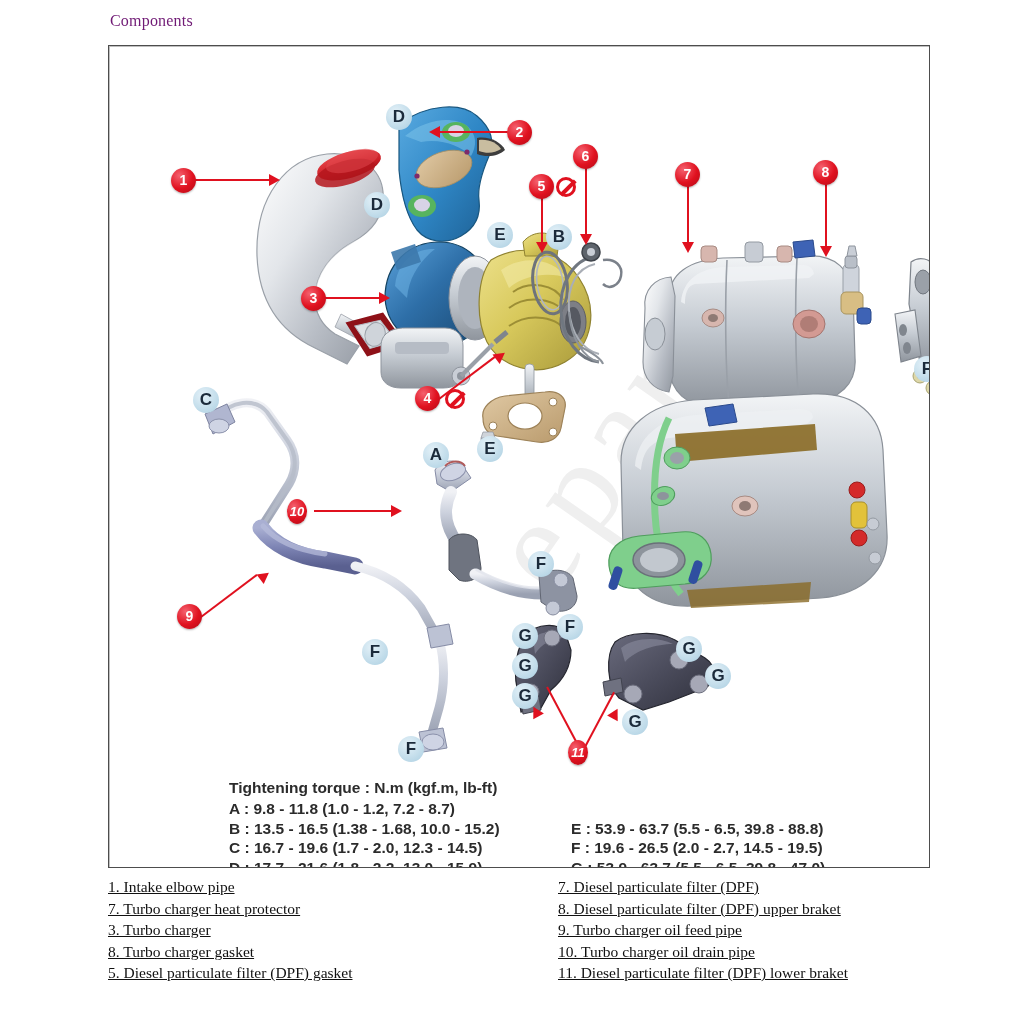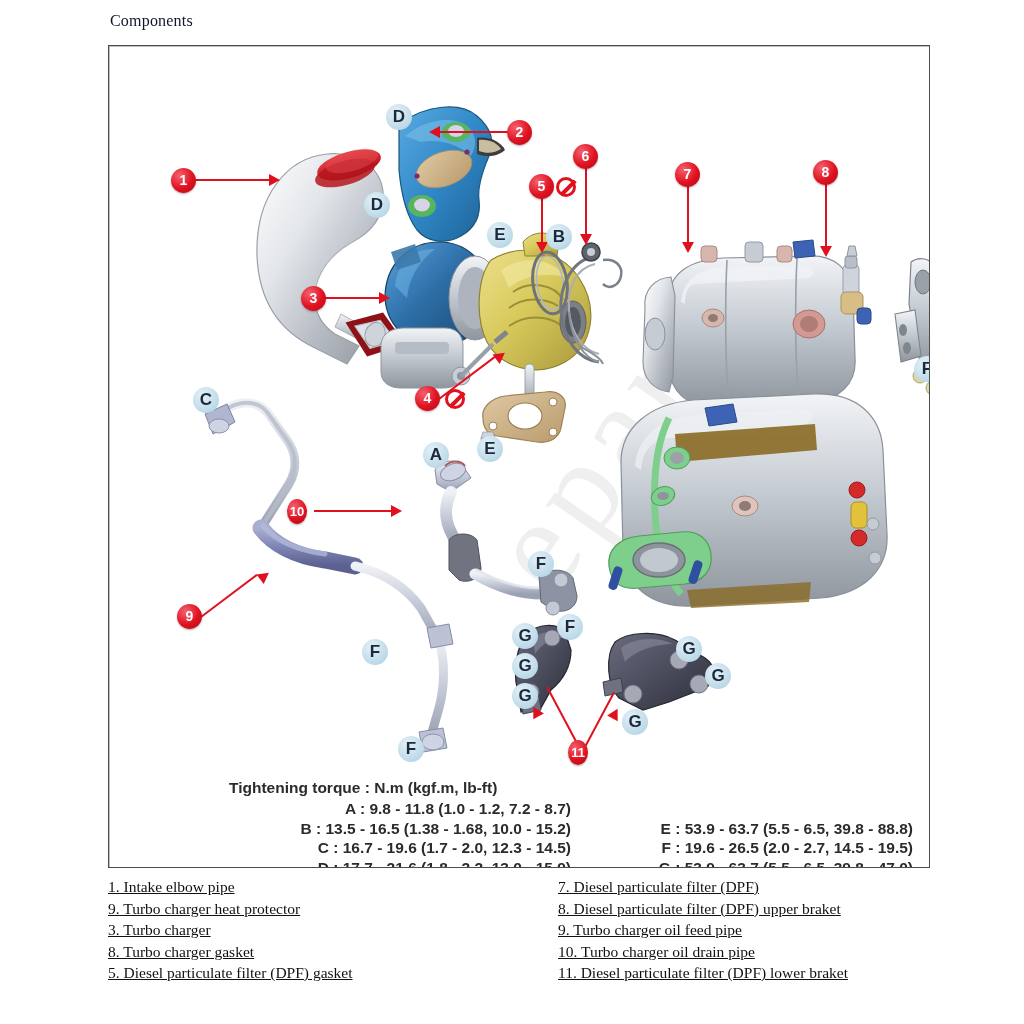--- a/index.html
+++ b/index.html
@@ -7,21 +7,21 @@
     width:1024px;height:1024px;background:#ffffff;
     font-family:"Liberation Serif", serif;
     overflow:hidden;position:relative;
   }
   #root{position:absolute;left:0;top:0;width:1024px;height:1024px;}
 
   
   .page-title{
     position:absolute;left:110px;top:12px;
     font-family:"Liberation Serif", serif;
-    font-size:16px;color:#0f172a;letter-spacing:.2px;
+    font-size:16px;color:#701a75;letter-spacing:.2px;
   }
 
   
   .figure-frame{
     position:absolute;left:108px;top:45px;width:820px;height:821px;
     border:1.5px solid #4d4d4d;
     box-shadow:1px 1px 0 #bfbfbf inset;
     background:#fff;overflow:hidden;
   }
   .watermark{
@@ -36,21 +36,21 @@
   .art{position:absolute;left:0;top:0;width:820px;height:821px;}
 
   
   .callout{
     position:absolute;width:25px;height:25px;border-radius:50%;
     background:radial-gradient(circle at 34% 30%, #f4616f 0%, #e0111f 55%, #b00c18 100%);
     color:#fff;font-family:"Liberation Sans", sans-serif;
     font-size:14px;font-weight:bold;line-height:25px;text-align:center;
     box-shadow:0 1px 2px rgba(0,0,0,.3);z-index:30;
   }
-  .callout.wide{width:20px;height:25px;border-radius:50%/50%;font-size:13px;line-height:25px;}
+  .callout.wide{width:20px;height:25px;border-radius:50%/50%;font-size:13px;line-height:25px;font-style:italic;}
 
   
   .lead{position:absolute;background:#e0111f;z-index:25;}
   .lead.h{height:2px;}
   .lead.v{width:2px;}
   .arrow{position:absolute;width:0;height:0;z-index:26;}
   .arrow.left{border-top:6px solid transparent;border-bottom:6px solid transparent;border-right:11px solid #e0111f;}
   .arrow.right{border-top:6px solid transparent;border-bottom:6px solid transparent;border-left:11px solid #e0111f;}
   .arrow.down{border-left:6px solid transparent;border-right:6px solid transparent;border-top:11px solid #e0111f;}
   .arrow.up{border-left:6px solid transparent;border-right:6px solid transparent;border-bottom:11px solid #e0111f;}
@@ -74,21 +74,21 @@
   }
 
   
   .torque-block{
     position:absolute;left:120px;top:733px;width:700px;
     font-family:"Liberation Sans", sans-serif;
     font-size:15.5px;font-weight:bold;color:#2b2b2b;z-index:20;
   }
   .torque-block .t-head{margin-bottom:2px;}
   .t-row{display:flex;line-height:19.5px;}
-  .t-col{width:342px;white-space:nowrap;text-align:right;}
+  .t-col{width:342px;white-space:nowrap;}
 
   
   .legend{
     position:absolute;left:108px;top:876px;width:900px;
     font-family:"Liberation Serif", serif;font-size:15.5px;color:#111;
   }
   .legend .cols{display:flex;text-decoration:underline;}
   .legend .col{width:455px;}
   .legend .li{line-height:21.5px;white-space:nowrap;}
 </style>
@@ -494,21 +494,21 @@
         <div class="t-col">G : 53.9 - 63.7 (5.5 - 6.5, 39.8 - 47.0)</div>
       </div>
     </div>
 
   </div>
 
   <div class="legend">
     <div class="cols">
       <div class="col">
         <div class="li">1. Intake elbow pipe</div>
-        <div class="li">9. Turbo charger heat protector</div>
+        <div class="li">7. Turbo charger heat protector</div>
         <div class="li">3. Turbo charger</div>
         <div class="li">8. Turbo charger gasket</div>
         <div class="li">5. Diesel particulate filter (DPF) gasket</div>
       </div>
       <div class="col">
         <div class="li">7. Diesel particulate filter (DPF)</div>
         <div class="li">8. Diesel particulate filter (DPF) upper braket</div>
         <div class="li">9. Turbo charger oil feed pipe</div>
         <div class="li">10. Turbo charger oil drain pipe</div>
         <div class="li">11. Diesel particulate filter (DPF) lower braket</div>

